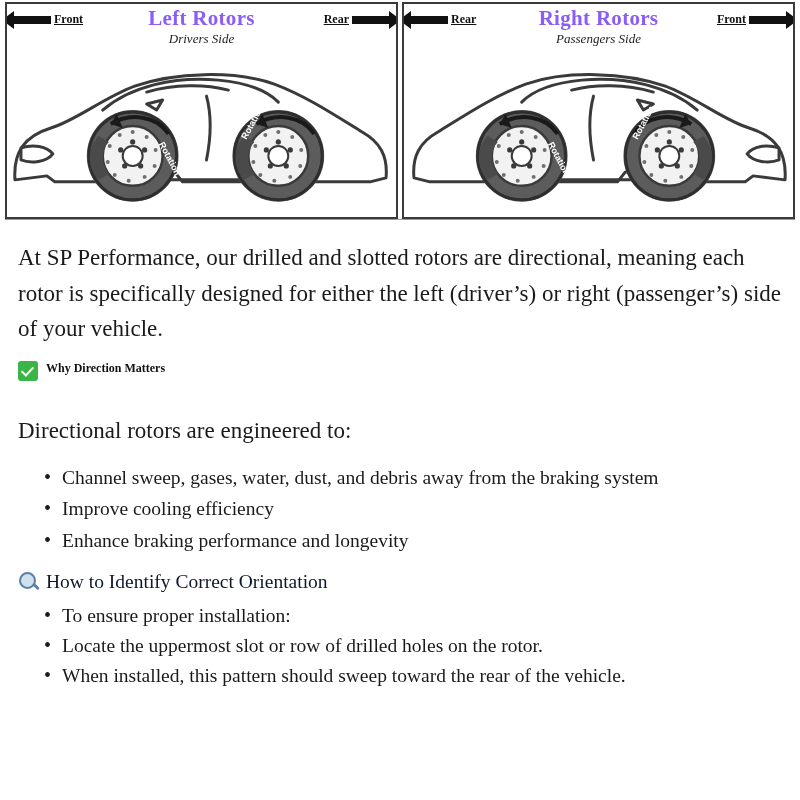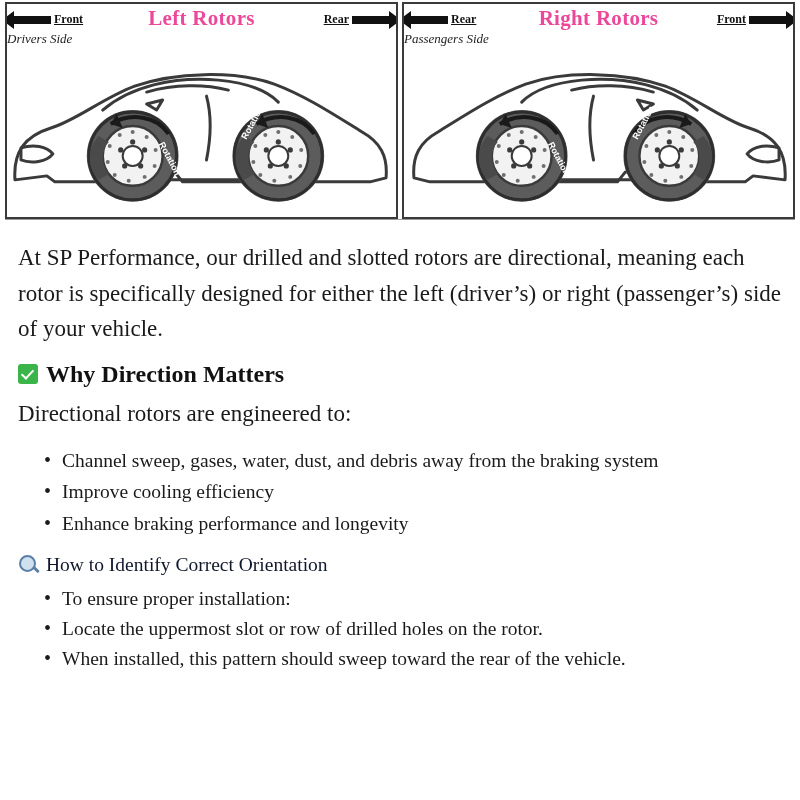--- a/index.html
+++ b/index.html
@@ -44,27 +44,28 @@
   .panel-title {
     position: absolute;
     top: 2px;
     left: 0;
     right: 0;
     text-align: center;
     font-family: "Liberation Serif", serif;
     font-weight: bold;
     font-size: 21px;
     letter-spacing: 0.3px;
-    color: #ec4899;
+    color: #8b5cf6;
   }
   .panel-sub {
     position: absolute;
     top: 27px;
     left: 0;
     right: 0;
+    text-align: center;
     font-style: italic;
     font-size: 13px;
     color: #222222;
   }
   .arrow-tag {
     position: absolute;
     top: 8px;
     display: flex;
     align-items: center;
     gap: 3px;
@@ -107,25 +108,24 @@
     padding: 14px 18px 0 18px;
     box-sizing: border-box;
   }
   p.para {
     font-size: 23px;
     line-height: 1.55;
     margin: 6px 0 14px 0;
     color: #1a1a1a;
   }
   h2.heading {
-    font-size: 24px;
+    font-size: 12px;
     font-weight: bold;
-    margin: 10px 0 8px 0;
+    margin: 10px 0 32px 0;
     display: flex;
-    align-items: center;
     gap: 8px;
     color: #111111;
   }
   h2.heading .htext { font-weight: bold; }
   .check-icon {
     display: inline-block;
     width: 20px;
     height: 20px;
     background: #3bb54a;
     border-radius: 3px;

